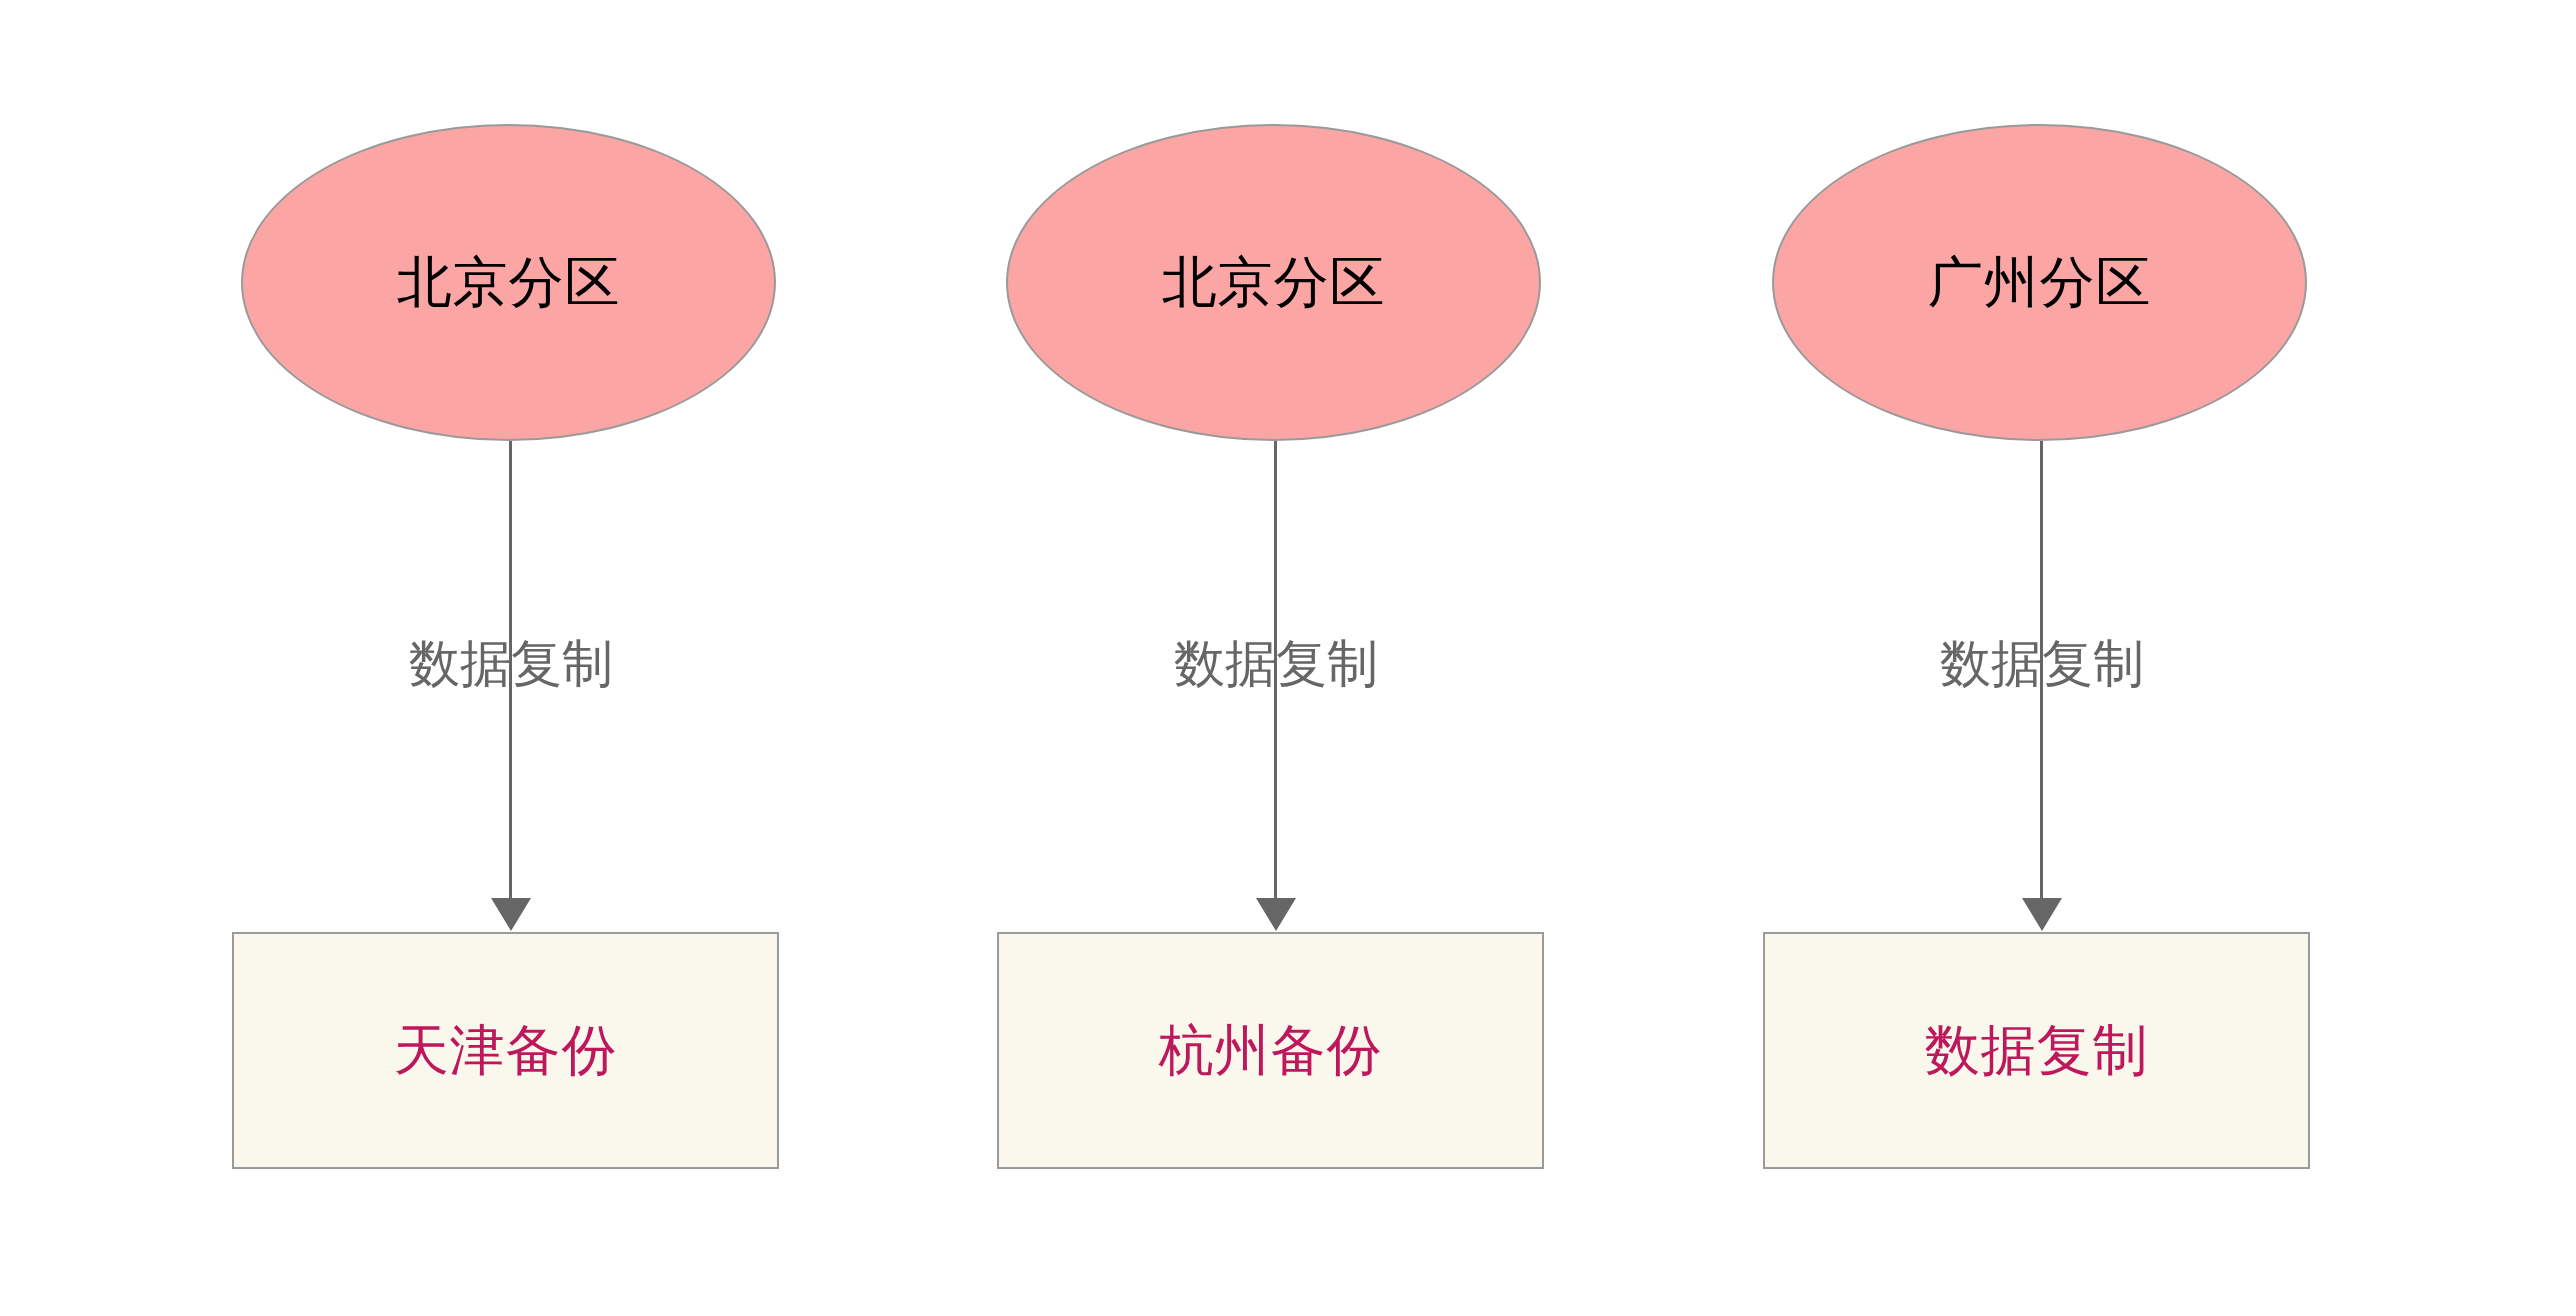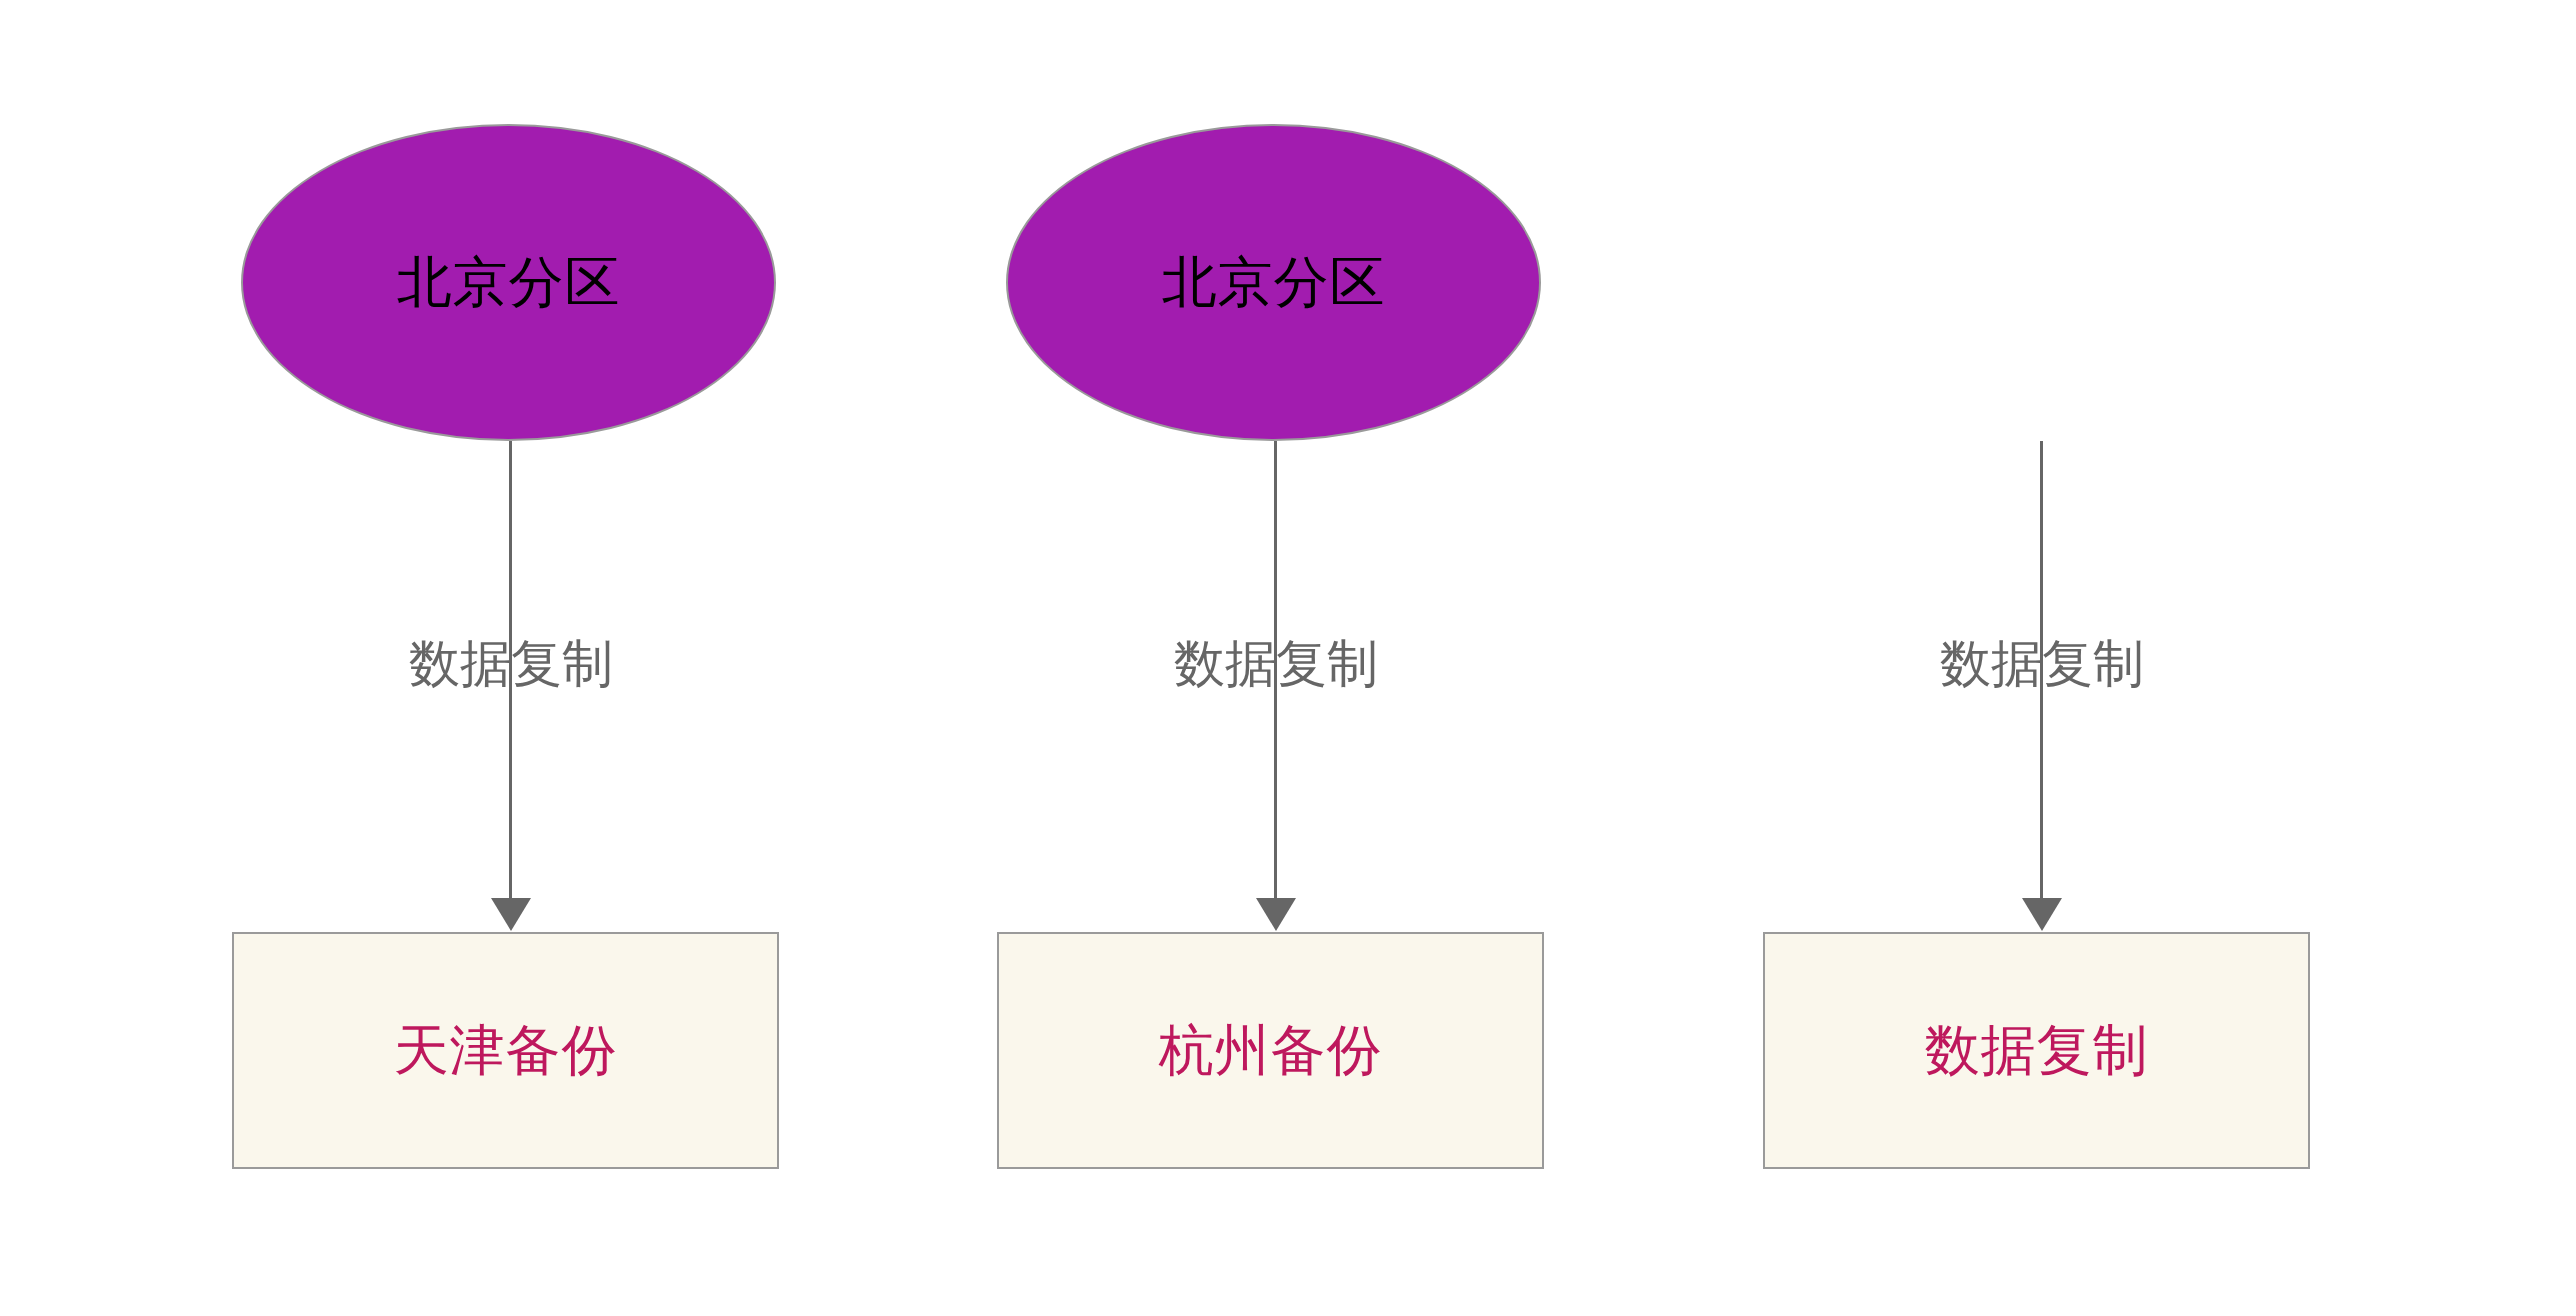--- a/index.html
+++ b/index.html
@@ -35,21 +35,21 @@
 
   
   .ellipse-node {
     position: absolute;
     left: 40px;
     top: 124px;
     width: 535px;
     height: 317px;
     box-sizing: border-box;
     border-radius: 50%;
-    background: #a21caf;
+    background: #fca5a5;
     border: 2.7px solid #9a9a9a;
     display: flex;
     align-items: center;
     justify-content: center;
   }
   .ellipse-label {
     font-size: 55px;
     color: #000000;
     letter-spacing: 0.9px;
     line-height: 1;
@@ -144,20 +144,23 @@
       <div class="edge-line"></div>
       <div class="edge-arrowhead"></div>
       <div class="edge-label">数据复制</div>
     </div>
     <div class="rect-node">
       <span class="rect-label">杭州备份</span>
     </div>
   </div>
 
   <div class="column col-2">
+    <div class="ellipse-node">
+      <span class="ellipse-label">广州分区</span>
+    </div>
     <div class="edge">
       <div class="edge-line"></div>
       <div class="edge-arrowhead"></div>
       <div class="edge-label">数据复制</div>
     </div>
     <div class="rect-node">
       <span class="rect-label">数据复制</span>
     </div>
   </div>
 

